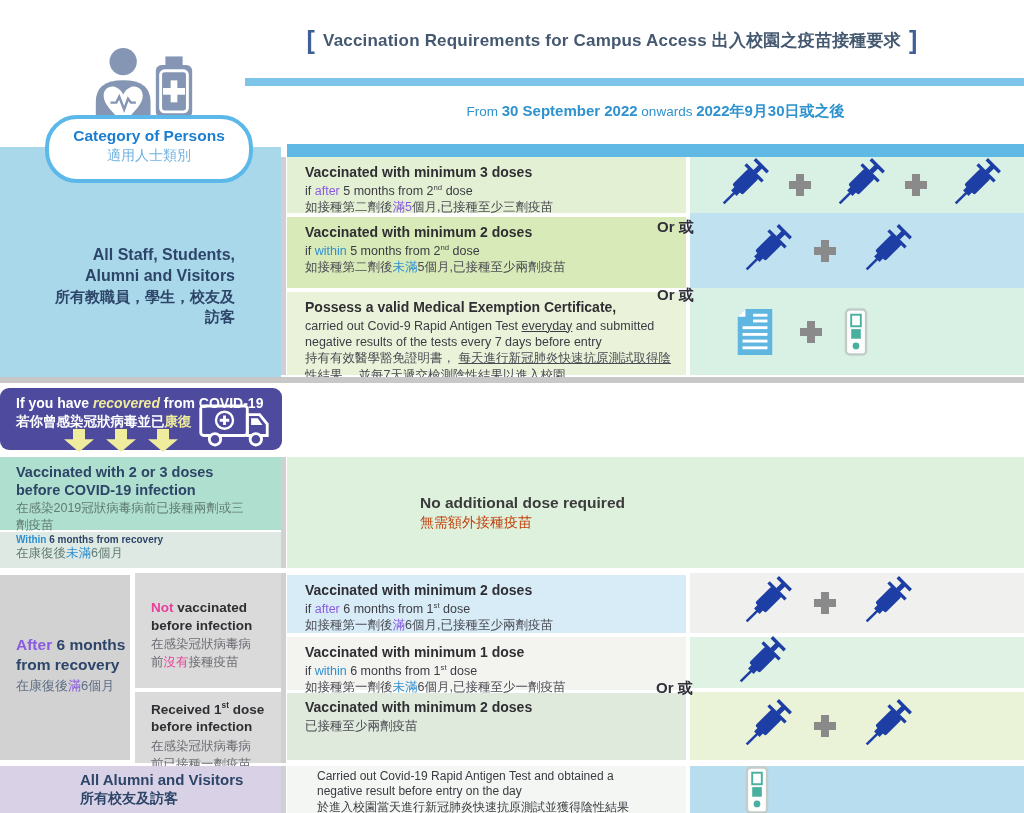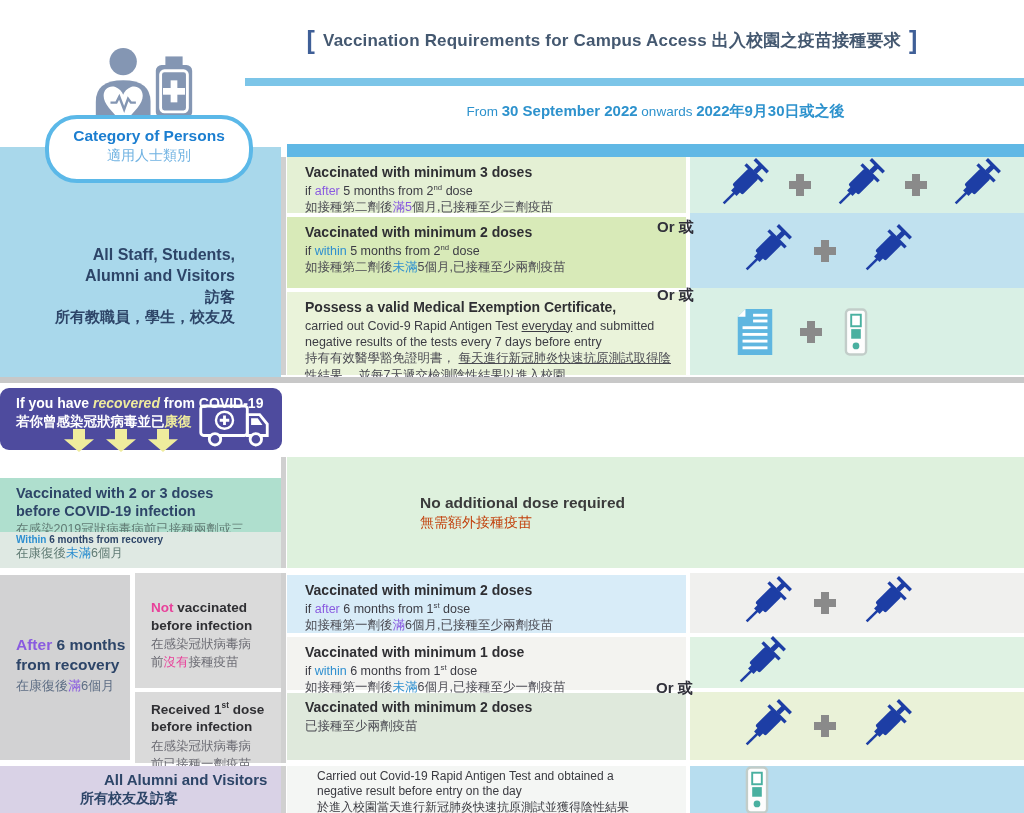--- a/index.html
+++ b/index.html
@@ -58,21 +58,21 @@
   .vdiv{left:281px;width:5px;background:var(--c-vdiv);opacity:.55;}
   
   .banner{left:0;top:388px;width:282px;height:62px;background:var(--c-banner);border-radius:9px;
           color:#fff;font-weight:bold;padding:7px 0 0 16px;box-sizing:border-box;}
   .banner .l1{font-size:14px;line-height:1.25;}
   .banner .l2{font-size:13.5px;line-height:1.4;}
   .banner .yl{color:var(--c-yellow);} .banner .it{font-style:italic;}
   .arrow{width:30px;height:23px;background:var(--c-yellow);z-index:4;
          clip-path:polygon(30% 0,70% 0,70% 45%,100% 45%,50% 100%,0 45%,30% 45%);}
   
-  .mintcell{left:0;top:457px;width:281px;height:73px;background:var(--c-mint);padding:6px 0 0 16px;margin-top:21px;}
+  .mintcell{left:0;top:457px;width:281px;height:73px;background:var(--c-mint);padding:6px 0 0 16px;}
   .mintcell .t{font-size:14.5px;font-weight:bold;color:var(--c-navy);line-height:1.25;}
   .mintcell .z{font-size:12.5px;color:var(--c-zhgray);line-height:1.35;width:240px;margin-top:1px;}
   .withincell{left:0;top:532px;width:281px;height:36px;background:var(--c-within);padding:2px 0 0 16px;}
   .withincell .t{font-size:10px;font-weight:bold;color:var(--c-navy);}
   .withincell .z{font-size:12.5px;color:var(--c-zhgray);}
   .nodose{left:287px;top:457px;width:737px;height:111px;background:var(--c-nodose);}
   .nodose .inner{position:absolute;left:133px;top:37px;}
   .nodose .en{font-size:15.5px;font-weight:bold;color:#3b3b3b;}
   .nodose .zh{font-size:14px;color:#c2410c;margin-top:2px;}
   
@@ -86,21 +86,21 @@
   .subcell .t{font-size:13.5px;font-weight:bold;color:#2f2f33;line-height:1.3;}
   .subcell .z{font-size:12.5px;color:#6b6b73;line-height:1.3;margin-top:2px;}
   .rAt{left:287px;top:575px;width:399px;height:58px;background:var(--c-rA);}
   .rBt{left:287px;top:637px;width:399px;height:53px;background:var(--c-rB);}
   .rCt{left:287px;top:693px;width:399px;height:67px;background:var(--c-rC);padding-top:6px;}
   .rAi{left:690px;top:573px;width:334px;height:60px;background:var(--c-iA);}
   .rBi{left:690px;top:637px;width:334px;height:51px;background:var(--c-iB);}
   .rCi{left:690px;top:692px;width:334px;height:68px;background:var(--c-iC);}
   
   .lavcell{left:0;top:766px;width:281px;height:47px;background:var(--c-lav);padding:4px 0 0 80px;}
-  .lavcell .t{font-size:15px;font-weight:bold;color:var(--c-navy);line-height:1.3;margin-left:24px;}
+  .lavcell .t{font-size:15px;font-weight:bold;color:var(--c-navy);line-height:1.3;}
   .lavcell .z{font-size:14px;font-weight:bold;color:var(--c-navy);}
   .rDt{left:287px;top:766px;width:399px;height:47px;background:var(--c-rDtext);padding:3px 0 0 30px;}
   .rDt .e{font-size:12px;color:#3a3a40;line-height:1.25;}
   .rDt .z{font-size:12px;color:#3a3a40;line-height:1.35;}
   .rDi{left:690px;top:766px;width:334px;height:47px;background:var(--c-iD);}
   
   .icon-row{display:flex;align-items:center;height:100%;}
   .ic{display:inline-flex;align-items:center;justify-content:center;}
   .gap18>*{margin-right:18px;} .gap20>*{margin-right:20px;}
   .pl25{padding-left:25px;} .pl48{padding-left:48px;} .pl42{padding-left:42px;} .pl55{padding-left:55px;}
@@ -139,22 +139,22 @@
 
   <div class="abs badge">
     <div class="t1">Category of Persons</div>
     <div class="t2">適用人士類別</div>
   </div>
 
   <div class="abs cell left-staff">
     <div class="staff-name">
       <div class="en">All Staff, Students,</div>
       <div class="en">Alumni and Visitors</div>
+      <div class="zh">所有教職員，學生，校友及</div>
       <div class="zh">訪客</div>
-      <div class="zh">所有教職員，學生，校友及</div>
     </div>
   </div>
 
   <div class="abs cell r1t rowtxt">
     <div class="row-title">Vaccinated with minimum 3 doses</div>
     <div class="row-cond"><span>if </span><span class="hl-p">after</span><span> 5 months from 2</span><sup>nd</sup><span> dose</span></div>
     <div class="row-zh"><span>如接種第二劑後</span><span class="hl-p">滿5</span><span>個月,已接種至少三劑疫苗</span></div>
   </div>
   <div class="abs cell r2t rowtxt">
     <div class="row-title">Vaccinated with minimum 2 doses</div>

